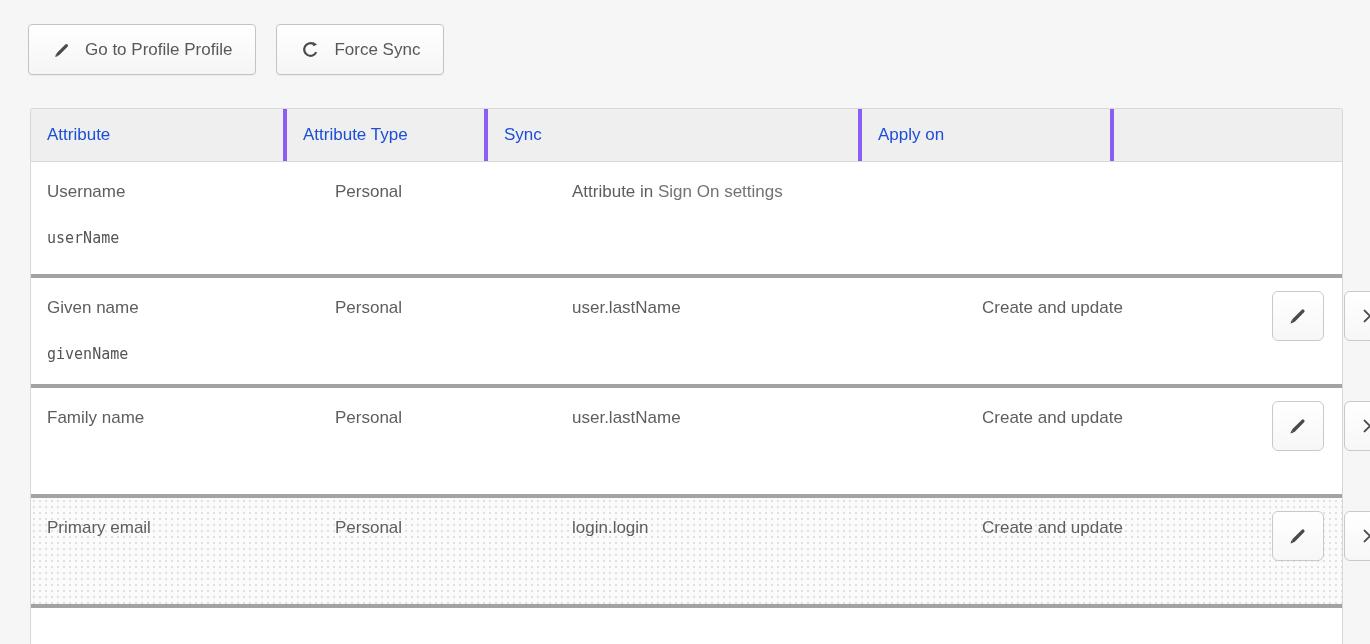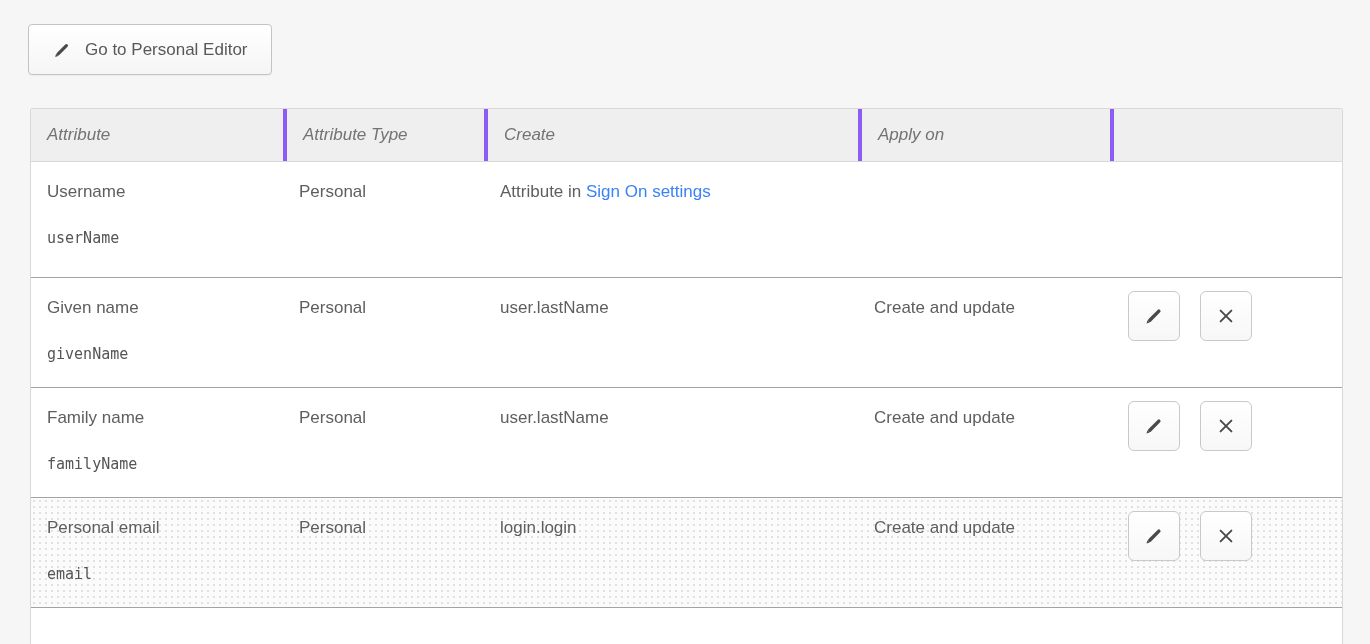--- a/index.html
+++ b/index.html
@@ -39,38 +39,38 @@
   }
   .thead {
     background: #efefef;
     height: 53px;
     border-bottom: 1px solid #d8d8d8;
     border-radius: 3px 3px 0 0;
   }
   .th {
     display: flex; align-items: center;
     padding: 0 16px;
-    font-size: 17px; color: #737373; font-style: italic;
+    font-size: 17px; color: #1d4ed8;
   }
   .th + .th { border-left: 4px solid #8b5cf6; }
 
-  .row { min-height: 110px; border-bottom: 1px solid #a3a3a3; }
+  .row { min-height: 110px; border-bottom: 4px solid #a3a3a3; gap: 36px; }
   .row.first { min-height: 116px; }
   .row.dotted {
     background-color: #fbfbfb;
     background-image: radial-gradient(#e0e0e0 0.9px, transparent 1px);
     background-size: 6px 6px;
   }
   .cell { padding: 20px 16px 0; font-size: 17px; color: #5e5e5e; }
   .attr-name {
     margin-top: 27px;
     font-family: "DejaVu Sans Mono", monospace;
     font-size: 15px; color: #555555;
   }
-  .link { color: #3b82f6; text-decoration: none; cursor: pointer; }
+  .link { color: #737373; text-decoration: none; cursor: pointer; }
 
   .actions-cell { padding: 13px 0 0 18px; display: flex; gap: 20px; }
   .icon-btn {
     width: 52px; height: 50px;
     display: inline-flex; align-items: center; justify-content: center;
     background: linear-gradient(#ffffff, #f7f7f7);
     border: 1px solid #c9c9c9; border-radius: 6px;
     cursor: pointer; padding: 0;
   }
   .icon-btn svg { display: block; }
@@ -81,31 +81,40 @@
 <body>
 
 <div class="toolbar">
   <button class="btn">
     <span>
       <svg width="20" height="20" viewBox="0 0 24 24">
         <path d="M7.4 16.6 L17.3 6.7" stroke="#4a4a4a" stroke-width="3.8" stroke-linecap="round" fill="none"></path>
         <path d="M3.8 20.3 L4.9 16.6 L7.4 19.1 Z" fill="#4a4a4a"></path>
       </svg>
     </span>
-    <span>Go to Personal Editor</span>
+    <span>Go to Profile Profile</span>
   </button>
 
+  <button class="btn">
+    <span>
+      <svg width="21" height="21" viewBox="0 0 24 24">
+        <path d="M15.6 5.76 A7.2 7.2 0 1 0 18.53 15.04" stroke="#4a4a4a" stroke-width="2.5" fill="none"></path>
+        <path d="M15.2 3.5 L19.6 6.5 L14.7 8.4 Z" fill="#4a4a4a"></path>
+      </svg>
+    </span>
+    <span>Force Sync</span>
+  </button>
 </div>
 
 <div class="table">
 
   <div class="grid-row thead">
     <div class="th">Attribute</div>
     <div class="th">Attribute Type</div>
-    <div class="th">Create</div>
+    <div class="th">Sync</div>
     <div class="th">Apply on</div>
     <div class="th"></div>
   </div>
 
   <div class="grid-row row first">
     <div class="cell">
       <div>Username</div>
       <div class="attr-name">userName</div>
     </div>
     <div class="cell">Personal</div>
@@ -139,21 +148,20 @@
             <path d="M5.5 5.5 L18.5 18.5 M18.5 5.5 L5.5 18.5" stroke="#4a4a4a" stroke-width="2.3" stroke-linecap="round" fill="none"></path>
           </svg>
         </span>
       </button>
     </div>
   </div>
 
   <div class="grid-row row">
     <div class="cell">
       <div>Family name</div>
-      <div class="attr-name">familyName</div>
     </div>
     <div class="cell">Personal</div>
     <div class="cell">user.lastName</div>
     <div class="cell">Create and update</div>
     <div class="actions-cell">
       <button class="icon-btn">
         <span>
           <svg width="22" height="22" viewBox="0 0 24 24">
             <path d="M7.4 16.6 L17.3 6.7" stroke="#4a4a4a" stroke-width="3.8" stroke-linecap="round" fill="none"></path>
             <path d="M3.8 20.3 L4.9 16.6 L7.4 19.1 Z" fill="#4a4a4a"></path>
@@ -165,22 +173,21 @@
           <svg width="20" height="20" viewBox="0 0 24 24">
             <path d="M5.5 5.5 L18.5 18.5 M18.5 5.5 L5.5 18.5" stroke="#4a4a4a" stroke-width="2.3" stroke-linecap="round" fill="none"></path>
           </svg>
         </span>
       </button>
     </div>
   </div>
 
   <div class="grid-row row dotted">
     <div class="cell">
-      <div>Personal email</div>
-      <div class="attr-name">email</div>
+      <div>Primary email</div>
     </div>
     <div class="cell">Personal</div>
     <div class="cell">login.login</div>
     <div class="cell">Create and update</div>
     <div class="actions-cell">
       <button class="icon-btn">
         <span>
           <svg width="22" height="22" viewBox="0 0 24 24">
             <path d="M7.4 16.6 L17.3 6.7" stroke="#4a4a4a" stroke-width="3.8" stroke-linecap="round" fill="none"></path>
             <path d="M3.8 20.3 L4.9 16.6 L7.4 19.1 Z" fill="#4a4a4a"></path>

